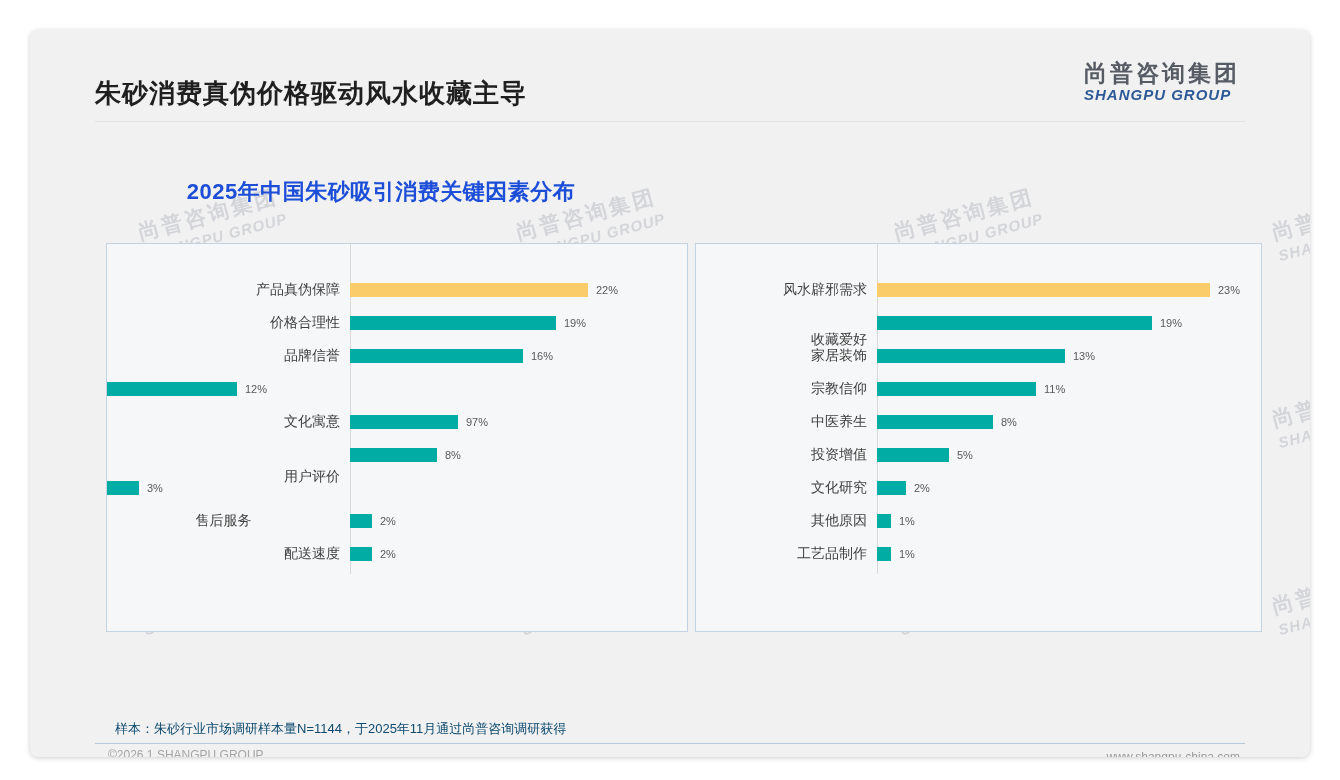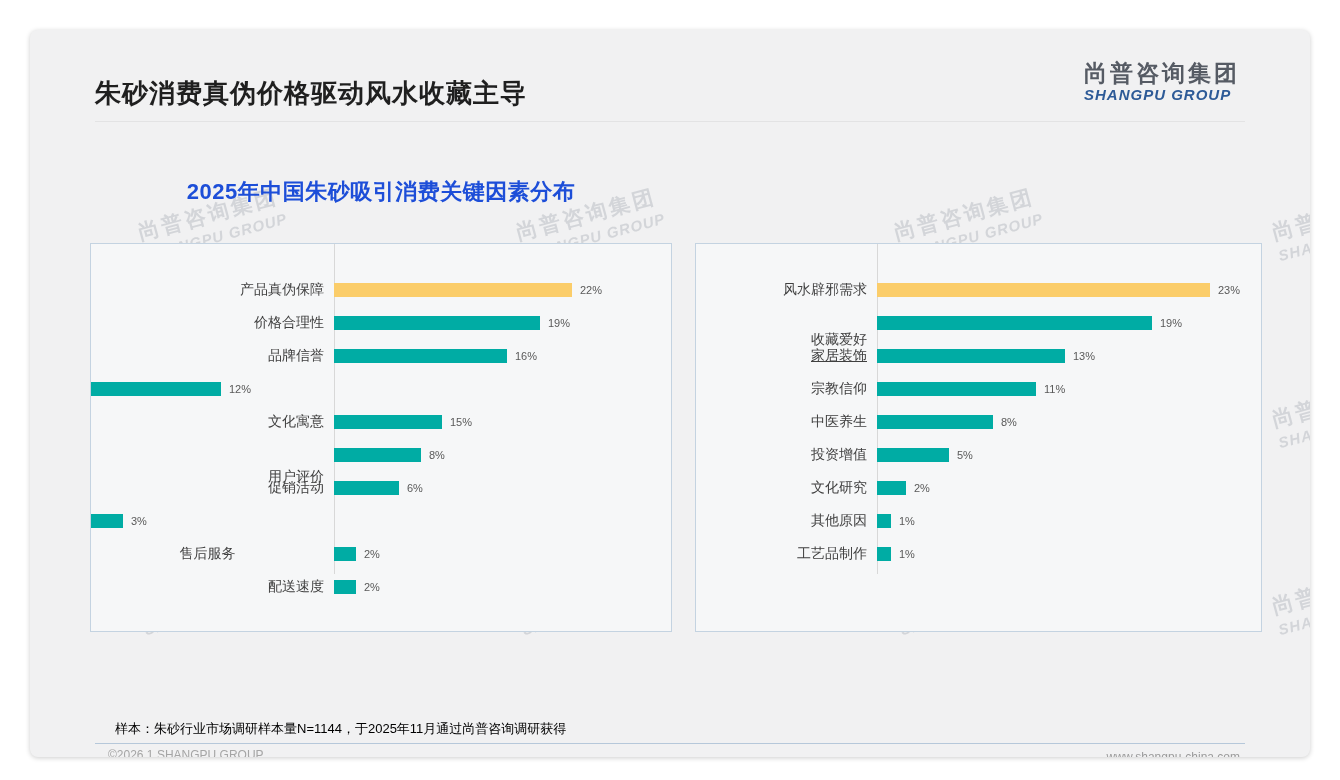--- a/index.html
+++ b/index.html
@@ -33,33 +33,33 @@
     position:absolute;top:147px;font-size:22px;font-weight:bold;color:#1d4ed8;
     text-align:center;letter-spacing:0.5px;
   }
   .chart-title.left{left:60px;width:582px;}
   .chart-title.right{left:665px;width:567px;}
   
   .panel{
     position:absolute;top:213px;height:389px;background:#f6f7f8;
     border:1px solid #c4d3e1;box-sizing:border-box;
   }
-  .panel.left{left:60px;width:582px;}
+  .panel.left{left:76px;width:582px;}
   .panel.right{left:665px;width:567px;}
   .rows{position:absolute;left:0;right:0;top:29px;}
   .axis{position:absolute;top:0;width:1px;height:330px;background:#d8d8d8;}
   .row{display:flex;align-items:center;height:33px;}
   .cat{
     text-align:right;padding-right:10px;box-sizing:border-box;
     font-size:14px;color:#404040;white-space:nowrap;flex:none;
   }
   .bar{height:14px;flex:none;}
   .val{margin-left:8px;font-size:11px;color:#595959;flex:none;}
   
-  .sample-note{position:absolute;left:85px;top:690px;font-size:13px;color:#000000;text-align:right;}
+  .sample-note{position:absolute;left:85px;top:690px;font-size:13px;color:#0c4a6e;text-align:right;}
   .footer-divider{position:absolute;left:65px;top:713px;width:1150px;height:1px;background:#b6c8da;}
   .footer-left{position:absolute;left:78px;top:718px;font-size:12px;color:#a5a5a5;}
   .footer-right{position:absolute;right:70px;top:720px;font-size:12px;color:#9b9b9b;}
 </style>
 </head>
 <body>
 
 <div class="card">
 
   <div id="wm-layer">
@@ -142,33 +142,28 @@
           <div class="bar" style="width: 173px; background: rgb(0, 172, 164);"></div>
           <span class="val">16%</span>
         </div>
         <div class="row">
           <div class="bar" style="width: 130px; background: rgb(0, 172, 164);"></div>
           <span class="val">12%</span>
         </div>
         <div class="row">
           <span class="cat" style="width: 243px; font-family: Liberation Mono, monospace;">文化寓意</span>
           <div class="bar" style="width: 108px; background: rgb(0, 172, 164);"></div>
-          <span class="val">15%</span>
+          <span class="val">97%</span>
         </div>
         <div class="row">
           <span class="cat" style="width: 243px; margin-top: 45px;">用户评价</span>
           <div class="bar" style="width: 87px; background: rgb(0, 172, 164);"></div>
           <span class="val">8%</span>
         </div>
         <div class="row">
-          <span class="cat" style="width: 243px;">促销活动</span>
-          <div class="bar" style="width: 65px; background: rgb(0, 172, 164);"></div>
-          <span class="val">6%</span>
-        </div>
-        <div class="row">
           <div class="bar" style="width: 32px; background: rgb(0, 172, 164);"></div>
           <span class="val">3%</span>
         </div>
         <div class="row">
           <span class="cat" style="width: 243px; text-align: center;">售后服务</span>
           <div class="bar" style="width: 22px; background: rgb(0, 172, 164);"></div>
           <span class="val">2%</span>
         </div>
         <div class="row">
           <span class="cat" style="width: 243px;">配送速度</span>
@@ -185,21 +180,21 @@
           <span class="cat" style="width: 181px;">风水辟邪需求</span>
           <div class="bar" style="width: 333px; background: rgb(251, 205, 106);"></div>
           <span class="val">23%</span>
         </div>
         <div class="row">
           <span class="cat" style="width: 181px; margin-top: 35px;">收藏爱好</span>
           <div class="bar" style="width: 275px; background: rgb(0, 172, 164);"></div>
           <span class="val">19%</span>
         </div>
         <div class="row">
-          <span class="cat" style="width: 181px; text-decoration: underline;">家居装饰</span>
+          <span class="cat" style="width: 181px;">家居装饰</span>
           <div class="bar" style="width: 188px; background: rgb(0, 172, 164);"></div>
           <span class="val">13%</span>
         </div>
         <div class="row">
           <span class="cat" style="width: 181px;">宗教信仰</span>
           <div class="bar" style="width: 159px; background: rgb(0, 172, 164);"></div>
           <span class="val">11%</span>
         </div>
         <div class="row">
           <span class="cat" style="width: 181px;">中医养生</span>

